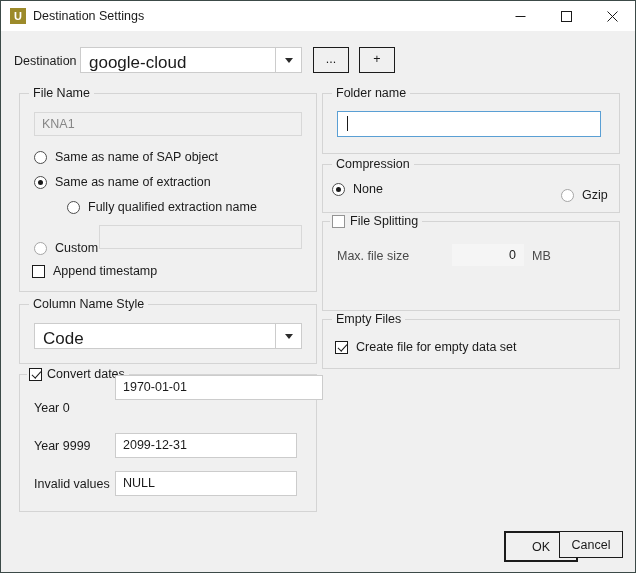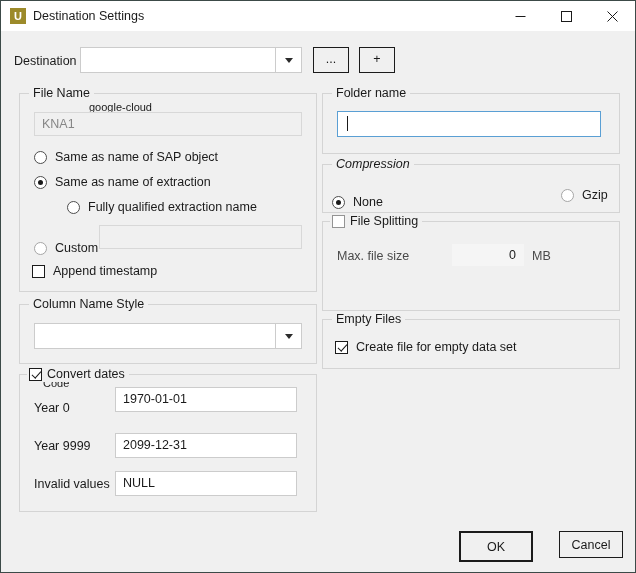--- a/index.html
+++ b/index.html
@@ -85,24 +85,23 @@
     position: absolute;
     left: 79px; top: 46px;
     width: 222px; height: 26px;
     box-sizing: border-box;
     border: 1px solid #cccccc;
     background: #ffffff;
   }
   .dest-combo .val {
     position: absolute;
     left: 8px; top: 5px;
-    font-size: 11px;
-    color: #1a1a1a;
-    white-space: nowrap;
-    margin-top: 48px;
+    font-size: 17px;
+    color: #1a1a1a;
+    white-space: nowrap;
   }
   .combo-arrow {
     position: absolute;
     right: 0; top: 0;
     width: 25px; height: 24px;
     border-left: 1px solid #cccccc;
     background: #ffffff;
     display: flex;
     align-items: center;
     justify-content: center;
@@ -358,21 +357,21 @@
   </div>
 
   <div class="group" style="left:18px; top:373px; width:298px; height:138px;">
     <div class="glabel-chk">
       <span class="checkbox on"></span>
       <span>Convert dates</span>
     </div>
   </div>
 
   <div class="flabel" style="left:33px; top:400px;">Year 0</div>
-  <div class="tinput" style="left:114px; top:386px; width:182px; height:25px;">
+  <div class="tinput" style="left:114px; top:374px; width:208px; height:25px;">
     <div class="txt">1970-01-01</div>
   </div>
 
   <div class="flabel" style="left:33px; top:438px;">Year 9999</div>
   <div class="tinput" style="left:114px; top:432px; width:182px; height:25px;">
     <div class="txt">2099-12-31</div>
   </div>
 
   <div class="flabel" style="left:33px; top:476px;">Invalid values</div>
   <div class="tinput" style="left:114px; top:470px; width:182px; height:25px;">
@@ -381,25 +380,25 @@
 
   <div class="group" style="left:321px; top:92px; width:298px; height:61px;">
     <div class="glabel">Folder name</div>
   </div>
 
   <div class="tinput focused" style="left:336px; top:110px; width:264px; height:26px;">
     <div class="caret"></div>
     <div class="txt" style="left:12px;"></div>
   </div>
 
-  <div class="group" style="left:321px; top:163px; width:298px; height:49px;font-style:italic;">
+  <div class="group" style="left:321px; top:163px; width:298px; height:49px;">
     <div class="glabel">Compression</div>
   </div>
 
-  <div class="radio-row" style="left:331px; top:194px;justify-content:flex-end;">
+  <div class="radio-row" style="left:331px; top:181px;justify-content:flex-end;">
     <span class="radio on"></span>
     <span>None</span>
   </div>
   <div class="radio-row" style="left:560px; top:187px;">
     <span class="radio dim"></span>
     <span>Gzip</span>
   </div>
 
   <div class="group" style="left:321px; top:220px; width:298px; height:90px;">
     <div class="glabel-chk">
@@ -416,16 +415,16 @@
 
   <div class="group" style="left:321px; top:318px; width:298px; height:50px;">
     <div class="glabel">Empty Files</div>
   </div>
 
   <div class="check-row" style="left:334px; top:339px;">
     <span class="checkbox on"></span>
     <span>Create file for empty data set</span>
   </div>
 
-  <div class="dlg-btn default" style="left:458px; top:530px; width:74px; height:31px;">OK</div>
+  <div class="dlg-btn default" style="left:503px; top:530px; width:74px; height:31px;">OK</div>
   <div class="dlg-btn normal" style="left:558px; top:530px; width:64px; height:27px;">Cancel</div>
 
 </div>
 
 </body></html>

